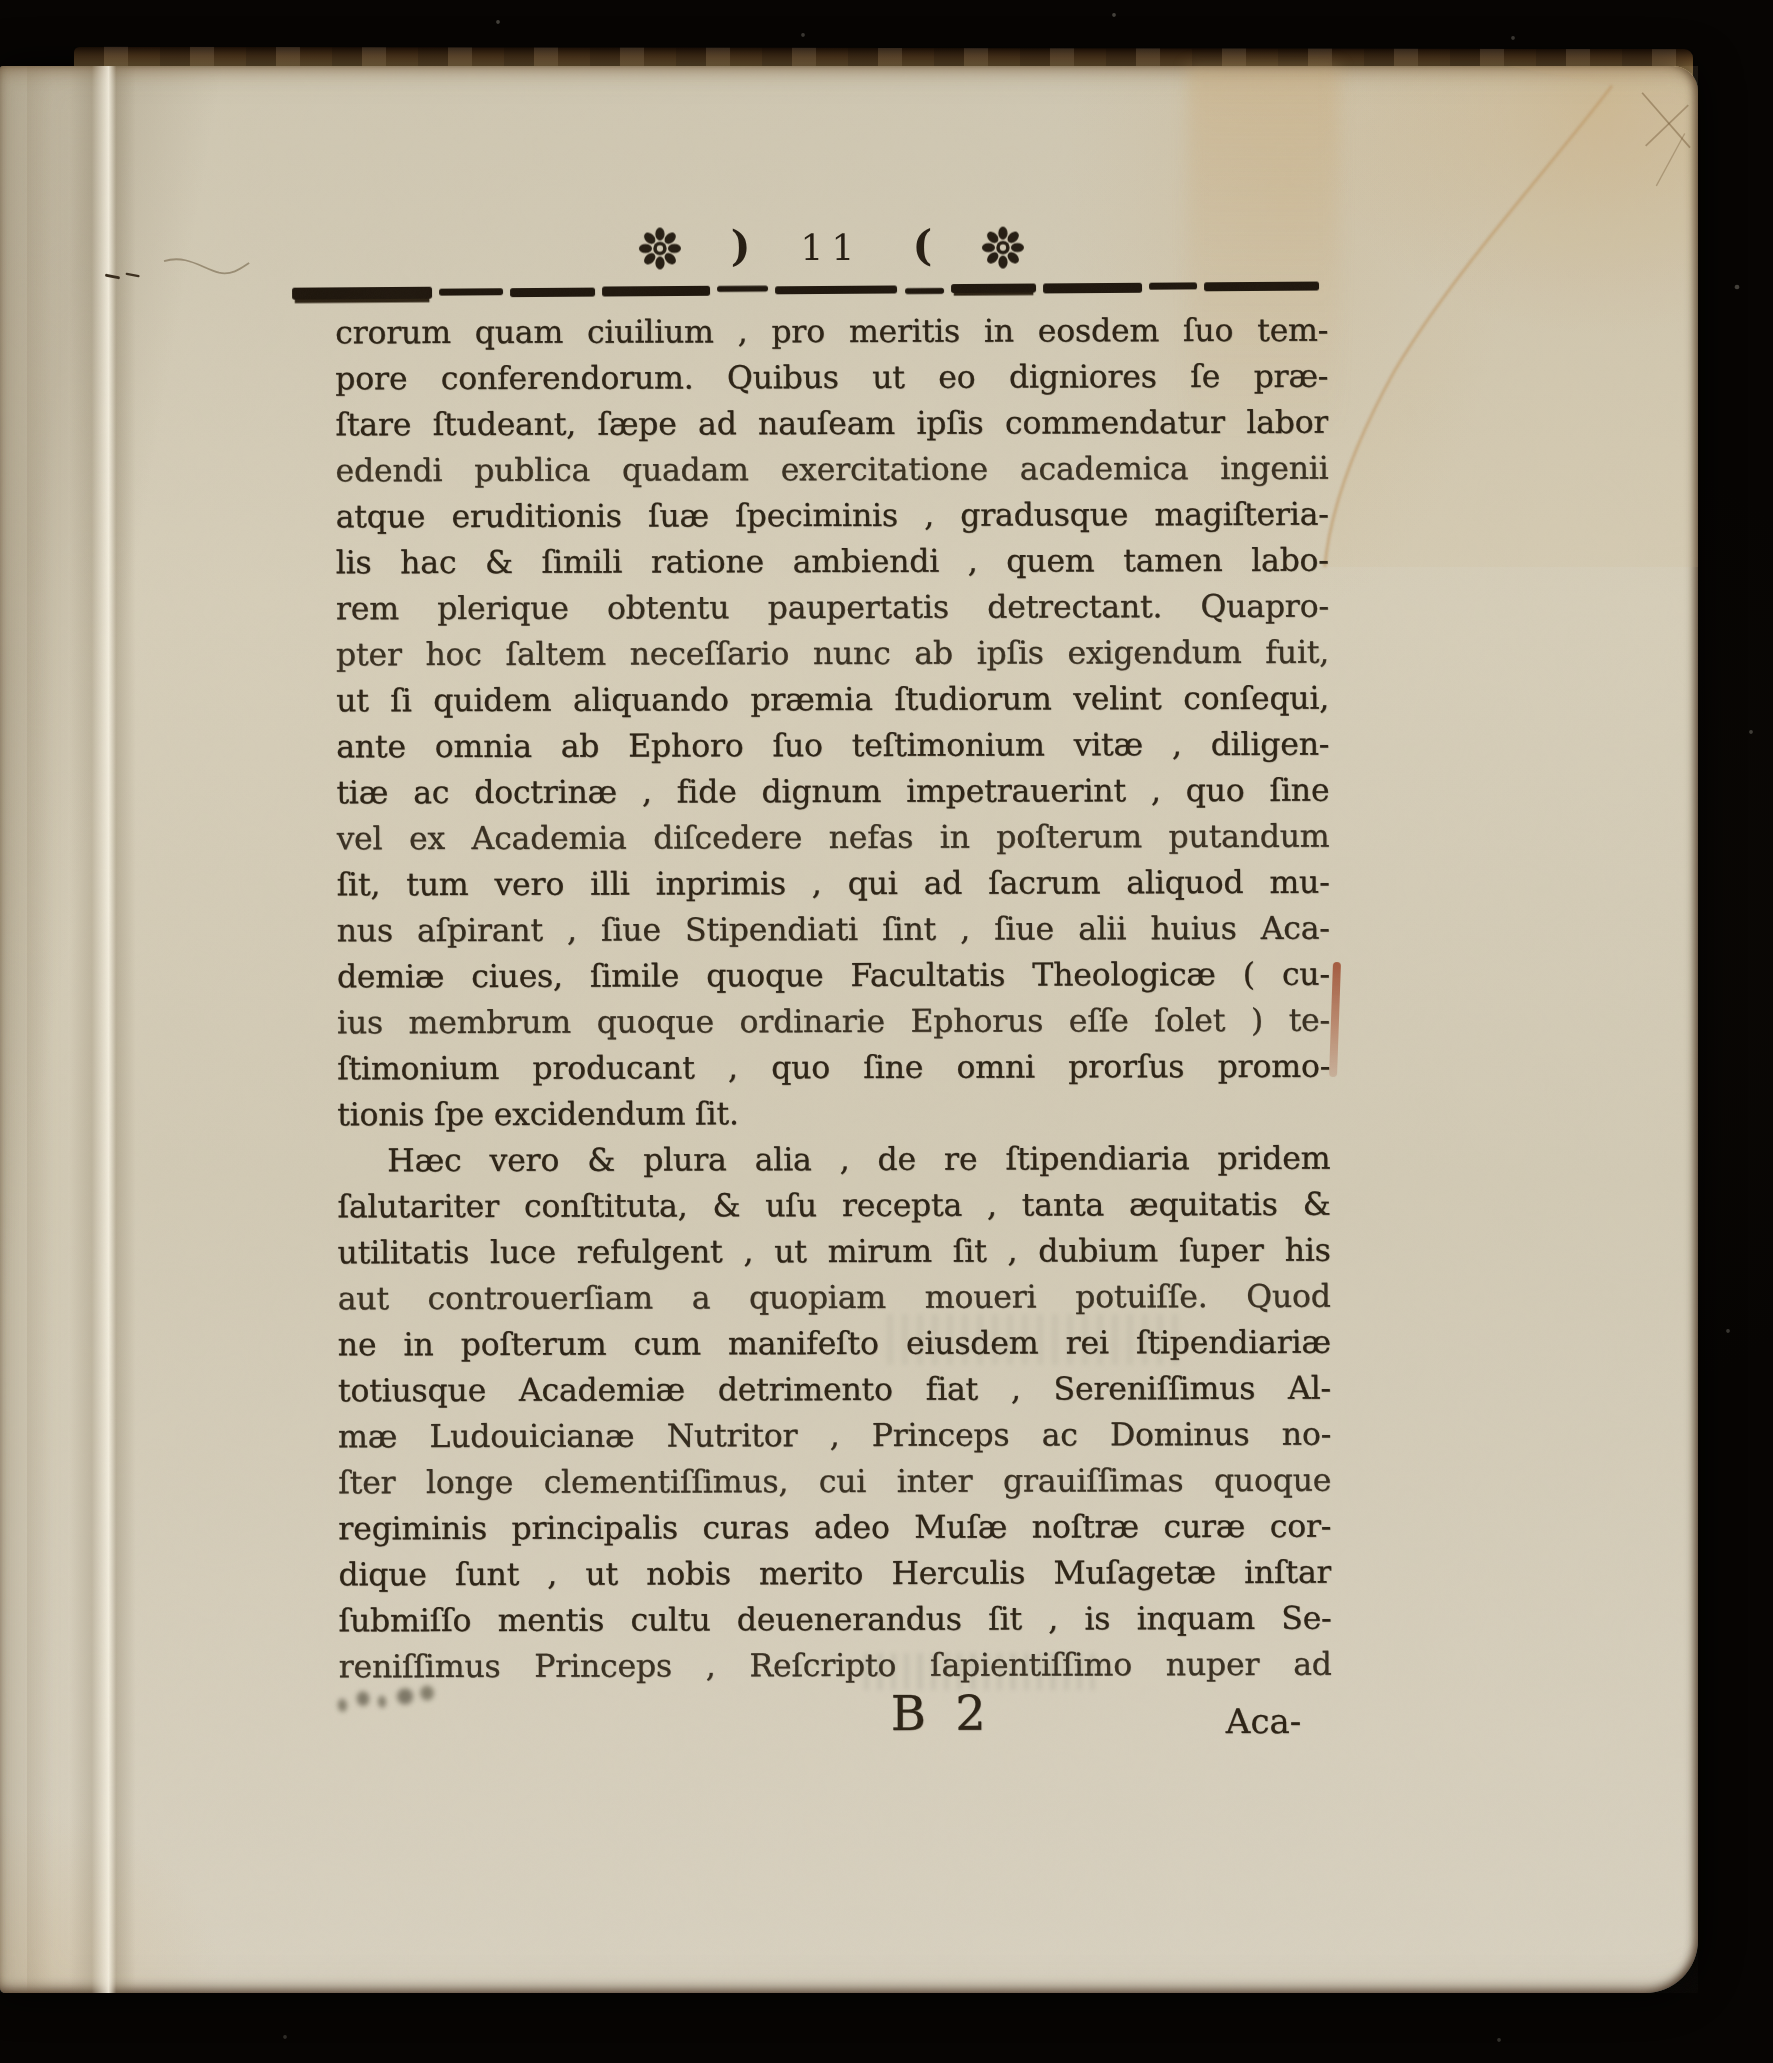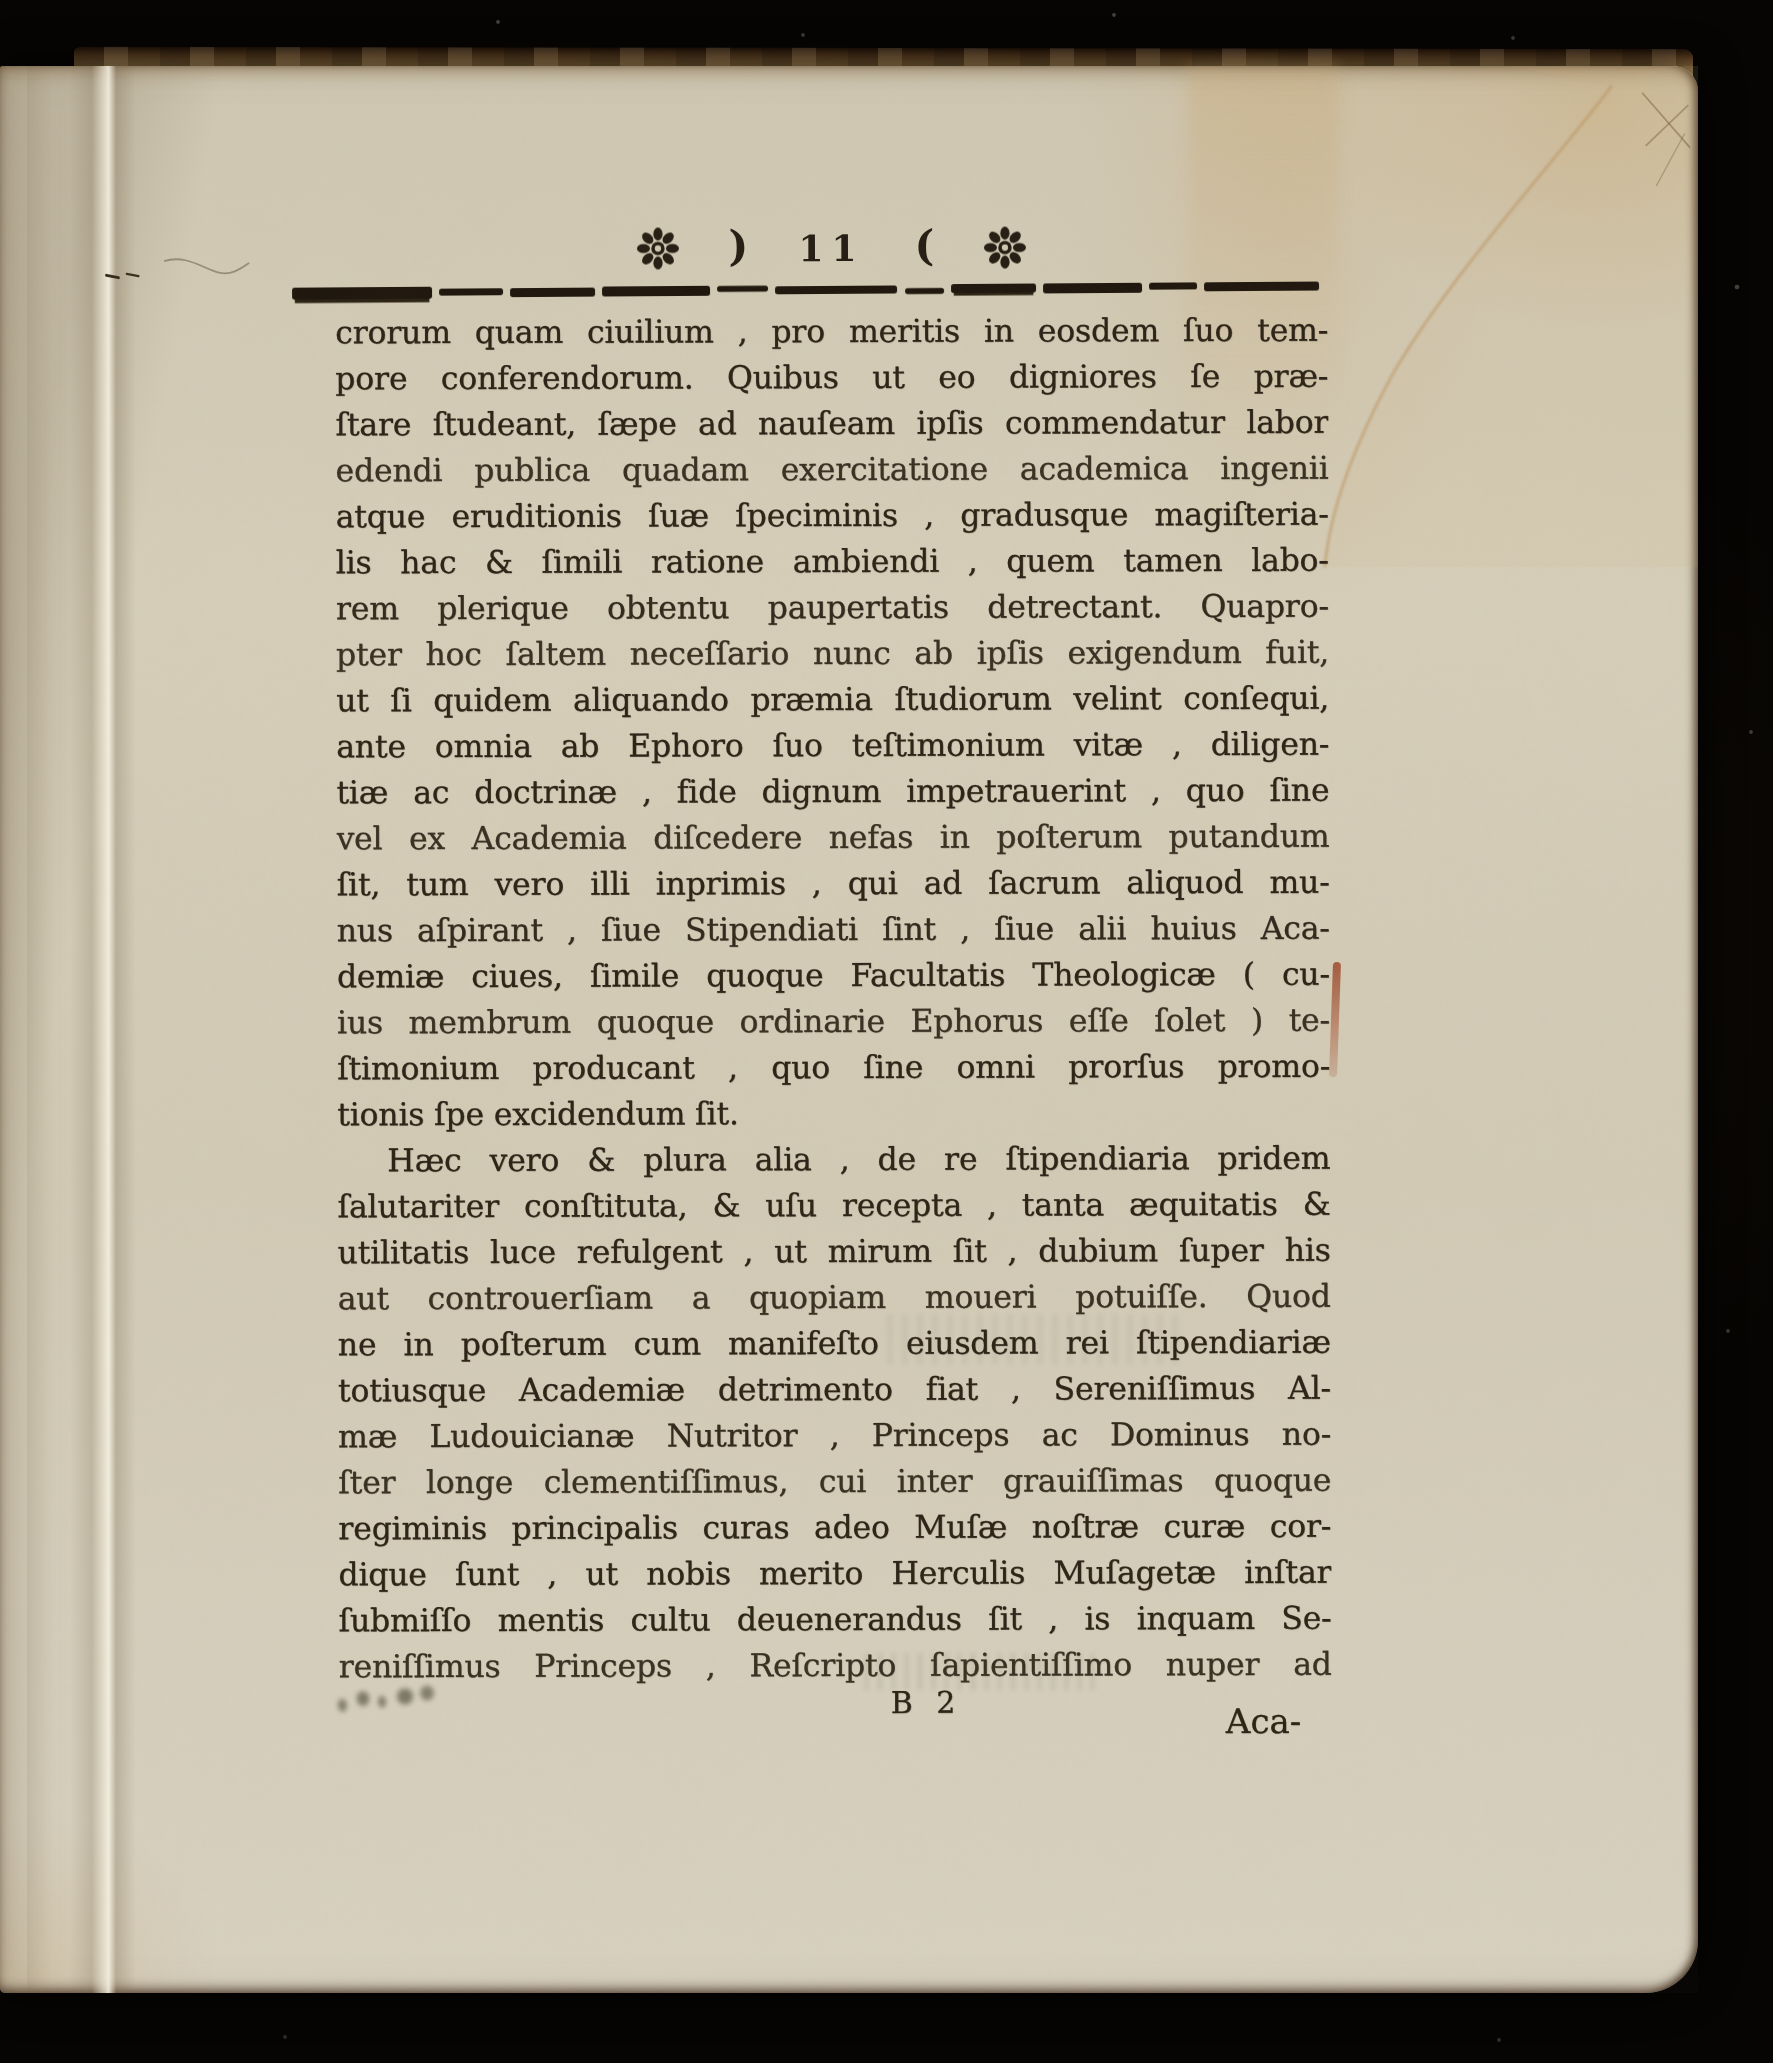--- a/index.html
+++ b/index.html
@@ -53,41 +53,41 @@
       radial-gradient(12.4px 13.3px at 85% 45%, #57523f 35%, transparent 72%);}
   .bleed1{position:absolute;left:864px;top:1587px;width:231px;height:37px;filter:blur(2.2px);opacity:.5;
     background:repeating-linear-gradient(90deg,rgba(88,94,84,.22) 0 5.3px,transparent 5.3px 13.3px);}
   .bleed2{position:absolute;left:887px;top:1248px;width:293px;height:51px;filter:blur(2.2px);opacity:.4;
     background:repeating-linear-gradient(90deg,rgba(96,100,90,.20) 0 6.2px,transparent 6.2px 15px);}
   
   .content{position:absolute;inset:0;transform:rotate(-.15deg);color:#2b2215;}
   .header-row{position:absolute;left:337px;top:153px;width:993px;height:57px;
     display:flex;justify-content:center;align-items:center;gap:50px;}
   .bracket{font-size:42px;font-weight:bold;color:#241c12;transform:translateY(-1.8px);}
-  .pagenum{font-size:36px;font-weight:bold;letter-spacing:8px;color:#241c12;text-align:center;}
+  .pagenum{font-size:36px;font-weight:normal;letter-spacing:8px;color:#241c12;text-align:center;}
   .rosette{width:42px;height:42px;filter:blur(0.3px);}
   .rule{position:absolute;left:294px;top:215px;width:1027px;height:17.7px;
     display:flex;justify-content:space-between;align-items:center;
     transform:rotate(-.25deg);filter:blur(0.4px);}
   .rule span{background:#1d150c;border-radius:2.7px;display:block;}
   .rs1{width:140px;height:11.5px;border-radius:7px;box-shadow:0 6.2px 0 -2.7px #2a2012;}
   .rs2{width:64px;height:7px;}  .rs3{width:85px;height:8.9px;transform:translateY(0.9px);}
   .rs4{width:108px;height:9.8px;} .rs5{width:51px;height:6.2px;transform:translateY(-1.8px);}
   .rs6{width:122px;height:8px;}  .rs7{width:39px;height:6.2px;transform:translateY(1.8px);}
   .rs8{width:85px;height:8.9px;box-shadow:0 5.3px 0 -2.7px #2a2012;} .rs9{width:99px;height:9.8px;}
   .rs10{width:48px;height:7px;transform:translateY(-0.9px);} .rs11{width:115px;height:8.9px;}
   .textblock{position:absolute;left:337px;top:242px;width:993px;
     font-size:31.5px;line-height:46px;letter-spacing:-0.2px;color:#2b2215;
     text-shadow:0.4px 0.5px 0.8px rgba(43,34,21,.5);-webkit-text-stroke:0.3px rgba(43,34,21,.55);}
   .line{height:46px;overflow:hidden;text-align:justify;text-align-last:justify;}
   .line.noju{text-align-last:left;}
   .line.indent{text-indent:50px;}
   .line:nth-child(4n){opacity:.92;}
   .line:nth-child(7n){opacity:.96;}
-  .sig{position:absolute;left:889px;top:1619px;font-size:30px;word-spacing:14px;color:#2b2215;
+  .sig{position:absolute;left:889px;top:1619px;font-size:48px;word-spacing:14px;color:#2b2215;
     text-shadow:0.4px 0.5px 0.8px rgba(43,34,21,.5);-webkit-text-stroke:0.3px rgba(43,34,21,.5);}
   .catch{position:absolute;left:1224px;top:1628px;font-size:34px;color:#2b2215;
     text-shadow:0.4px 0.5px 0.8px rgba(43,34,21,.5);margin-top:8px;-webkit-text-stroke:0.3px rgba(43,34,21,.5);}
   .scratches{position:absolute;left:0;top:0;pointer-events:none;}
   .noise{position:absolute;inset:0;opacity:.5;pointer-events:none;}
   .dust{position:absolute;left:0;top:0;width:1.8px;height:1.8px;border-radius:50%;z-index:3;
     box-shadow:497px 21px 0 0.9px rgba(210,205,190,.30), 802px 34px 0 0.9px rgba(210,205,190,.25),
       1113px 14px 0 0.9px rgba(210,205,190,.3), 1512px 37px 0 0.9px rgba(210,205,190,.25),
       1736px 286px 0 1.3px rgba(210,205,190,.3), 1750px 731px 0 0.9px rgba(210,205,190,.28),
       1727px 1330px 0 0.9px rgba(210,205,190,.25), 1498px 2039px 0 0.9px rgba(210,205,190,.22),

